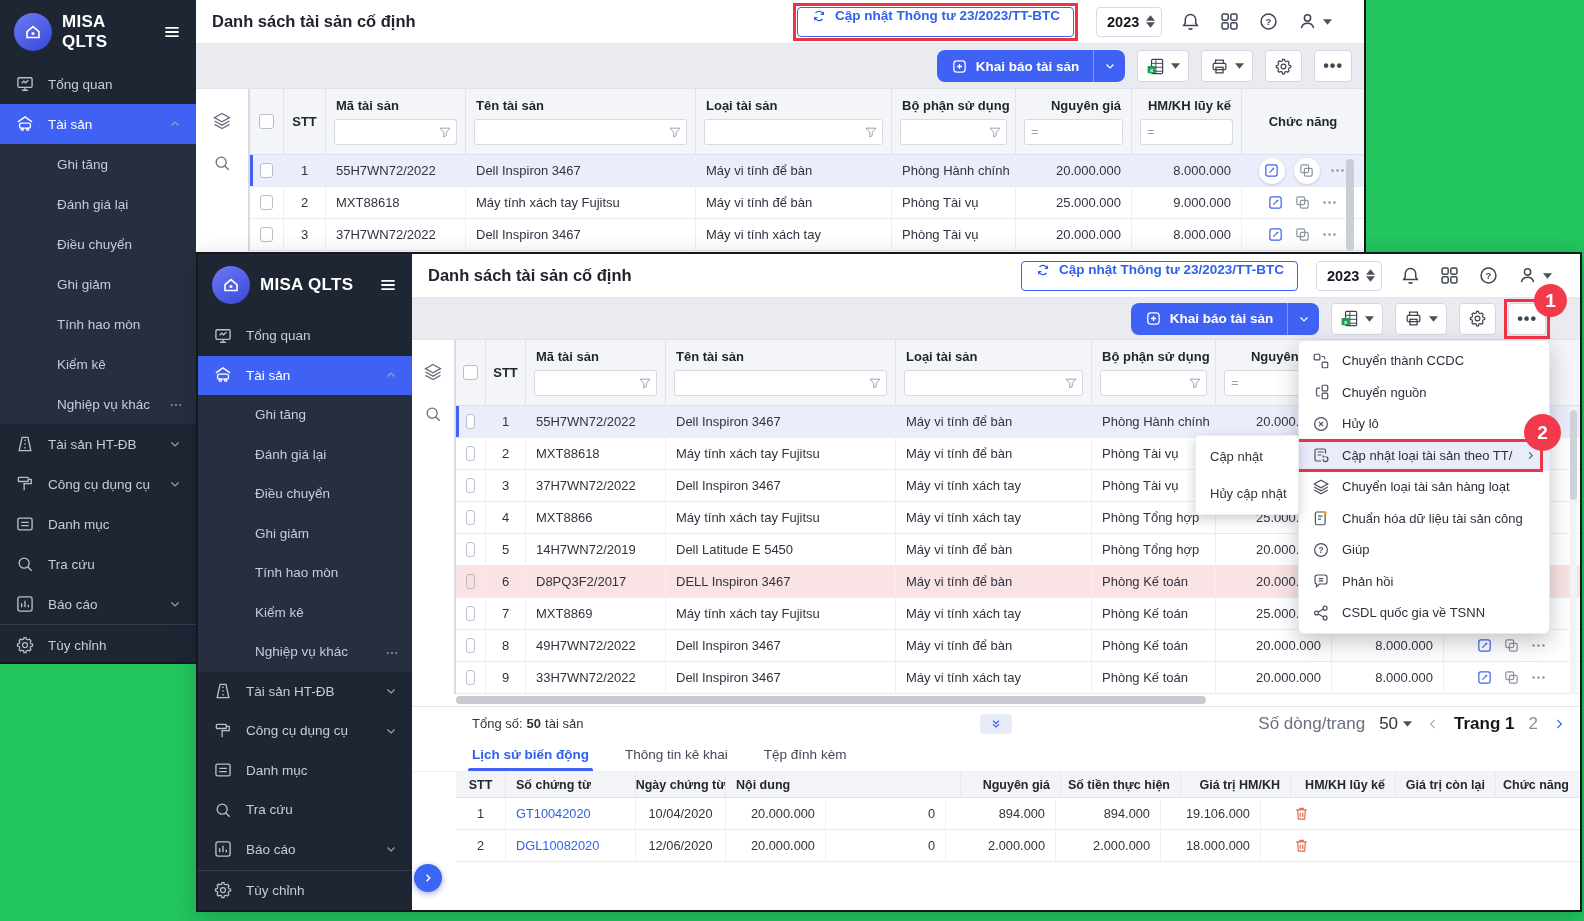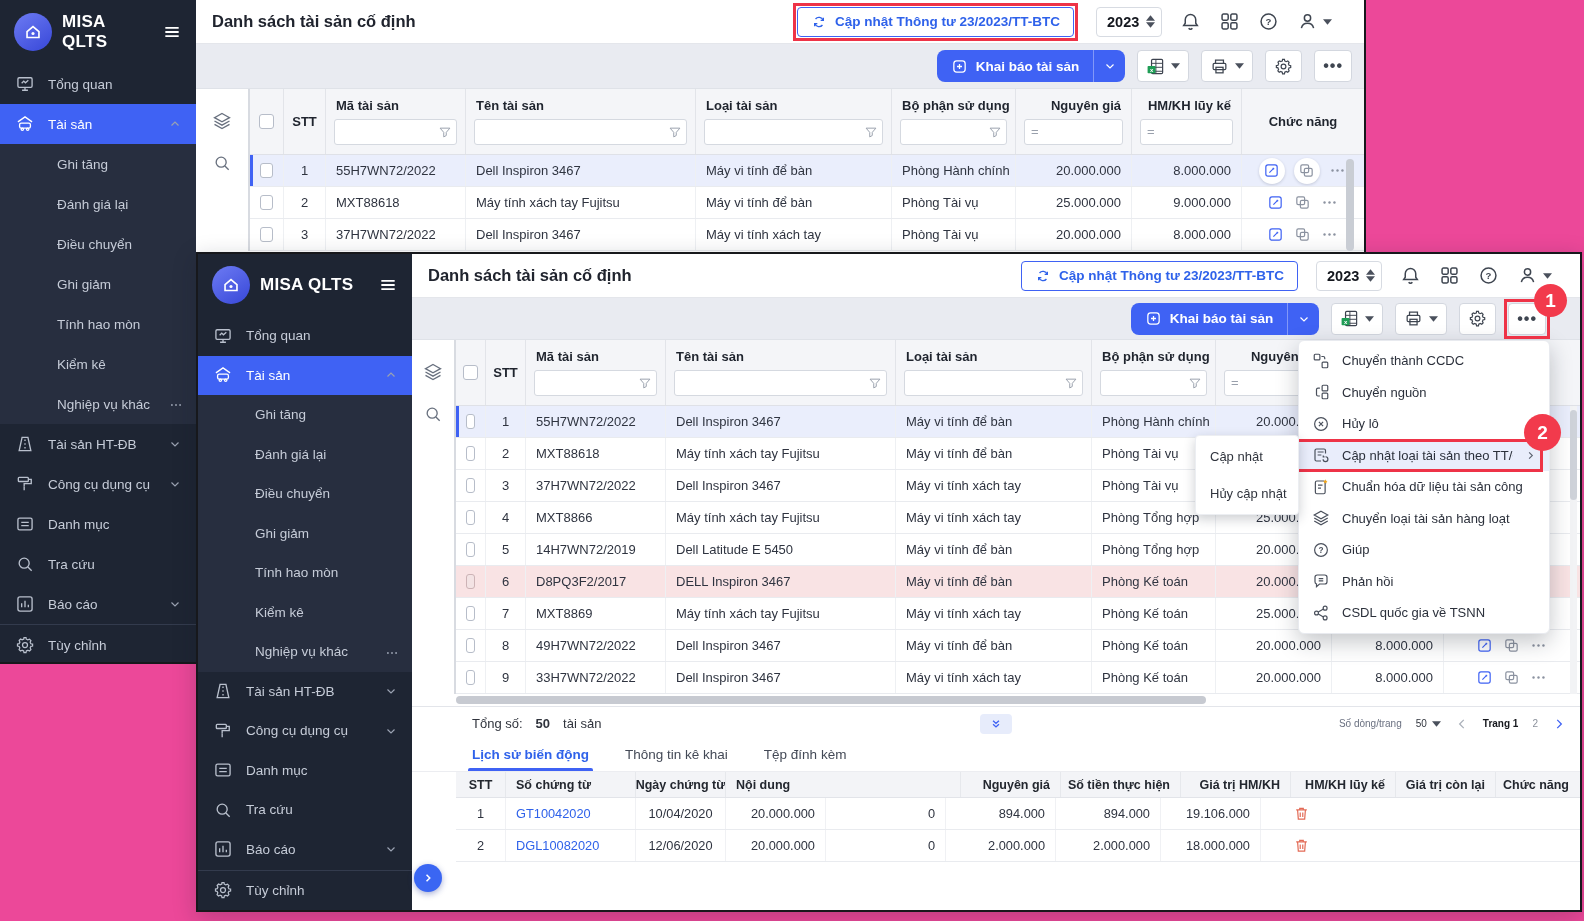--- a/index.html
+++ b/index.html
@@ -3,21 +3,21 @@
 <meta charset="utf-8">
 <style>
   :root{
     --navy:#1e2533; --navy2:#272e3f; --blue:#3f62f4; --blue-txt:#2f62ea;
     --red:#ee3347; --line:#e4e6eb; --headbg:#f4f5f8; --tbarbg:#e9ebf1;
     --sel:#eaeefc; --pink:#f9e3e4; --txt:#2b3039; --muted:#6b7280;
     --border-dark:#17181c;
   }
   *{box-sizing:border-box;margin:0;padding:0}
   body{font-family:"Liberation Sans","DejaVu Sans",sans-serif;background:#fff}
-  .canvas{position:relative;width:1584px;height:921px;background:#ec4899;overflow:hidden}
+  .canvas{position:relative;width:1584px;height:921px;background:#22c55e;overflow:hidden}
   .shot{position:absolute;background:#fff}
   .s1{left:0;top:0;width:1366px;height:664px;border-right:2px solid var(--border-dark);border-bottom:2px solid var(--border-dark);display:flex}
   .s2{left:196px;top:252px;width:1386px;height:660px;border:2px solid var(--border-dark);display:flex;box-shadow:0 6px 22px rgba(20,24,35,.22)}
   
   .sidebar{background:var(--navy);color:#c6ccd8;display:flex;flex-direction:column;flex:none;height:100%}
   .s1 .sidebar{width:196px}
   .s2 .sidebar{width:214px}
   .logo-row{display:flex;align-items:center;gap:10px;padding:0 14px;flex:none}
   .s1 .logo-row{height:64px}.s2 .logo-row{height:62px}
   .logo-circle{width:38px;height:38px;border-radius:50%;background:linear-gradient(145deg,#6d7bf3,#3747d8);display:flex;align-items:center;justify-content:center;flex:none}
@@ -34,21 +34,21 @@
   .nav-spacer{flex:1}
   .nav-divider{border-top:1px solid #333b4d;flex:none}
   
   .main{flex:1;display:flex;flex-direction:column;position:relative;min-width:0;background:#fff}
   .hdr{height:44px;display:flex;align-items:center;padding:0 16px;border-bottom:1px solid var(--line);flex:none;background:#fff}
   .page-title{font-size:16.5px;font-weight:bold;color:#20242e;flex:1;white-space:nowrap}
   .hdr-right{display:flex;align-items:center;gap:18px;flex:none}
   .s1 .hdr-right{padding-right:16px}
   .s2 .hdr-right{padding-right:12px}
   .red-wrap{border:3px solid var(--red);padding:1px;flex:none}
-  .update-btn{display:flex;align-items:center;gap:8px;height:30px;padding:0 13px;border:1.5px solid var(--blue);border-radius:4px;background:#fff;color:var(--blue-txt);font-size:13.5px;font-weight:bold;white-space:nowrap;cursor:pointer;font-family:inherit}
+  .update-btn{display:flex;gap:8px;height:30px;padding:0 13px;border:1.5px solid var(--blue);border-radius:4px;background:#fff;color:var(--blue-txt);font-size:13.5px;font-weight:bold;white-space:nowrap;cursor:pointer;font-family:inherit}
   .year-box{display:flex;align-items:center;height:30px;width:66px;border:1px solid #d7dbe2;border-radius:4px;padding:0 6px 0 10px;gap:6px;cursor:pointer}
   .year-val{font-size:14.5px;font-weight:bold;color:#14171e;flex:1}
   .spinner{display:flex;flex-direction:column;gap:1px}
   .hico{width:21px;height:21px;color:#3e4550;cursor:pointer}
   .user-wrap{display:flex;align-items:center;gap:5px;cursor:pointer}
   
   .tbar{background:var(--tbarbg);display:flex;align-items:center;justify-content:flex-end;gap:12px;flex:none;border-bottom:1px solid #dfe2e8}
   .s1 .tbar{height:45px;padding-right:12px}
   .s2 .tbar{height:42px;padding-right:34px}
   .declare-group{display:flex;height:32px;border-radius:8px;overflow:hidden;flex:none;cursor:pointer}
@@ -99,24 +99,24 @@
   .aico.edit{color:var(--blue)}
   .icirc{width:26px;height:26px;border-radius:50%;background:#fff;display:flex;align-items:center;justify-content:center;box-shadow:0 1px 3px rgba(30,40,60,.18)}
   .sum-row{display:flex;height:28px;border-bottom:1px solid #e9ebef;background:#fff}
   .sum-row .cell{font-weight:bold;font-size:13px;color:#20242e}
   .vscroll{position:absolute;border-radius:4px;background:#c9cdd4;z-index:5}
   .vtrack{position:absolute;background:#f2f3f5;z-index:4}
   
   .hscroll-zone{height:12px;position:relative;flex:none}
   .hthumb{position:absolute;left:44px;top:2px;height:8px;width:750px;background:#c7cad1;border-radius:4px;cursor:pointer}
   .footer-bar{height:34px;border-top:1px solid #e3e5ea;display:flex;align-items:center;padding:0 14px 0 60px;flex:none;position:relative;background:#fff}
-  .total-txt{font-size:13px;color:#30343d;display:flex;gap:13px;align-items:flex-end}
+  .total-txt{font-size:13px;color:#30343d;display:flex;gap:4px;align-items:flex-end}
   .total-txt b{font-weight:bold}
   .collapse-btn{position:absolute;left:50%;transform:translateX(-50%);top:7px;width:32px;height:20px;background:#e7ecfb;border-radius:4px;display:flex;align-items:center;justify-content:center;cursor:pointer;color:#3f62f4}
-  .pager{margin-left:auto;display:flex;align-items:center;gap:14px;font-size:10px;color:#6a7080}
+  .pager{margin-left:auto;display:flex;align-items:center;gap:14px;font-size:17px;color:#6a7080}
   .rpp-val{display:flex;align-items:center;gap:5px;color:#30343d;cursor:pointer}
   .pchev{width:14px;height:14px;cursor:pointer}
   .pchev.dis{color:#aab0ba}
   .pchev.on{color:var(--blue)}
   .pg-cur{font-weight:bold;color:#16181d}
   .pg-next{color:#8a909b;cursor:pointer}
   .tabs-row{height:32px;display:flex;align-items:flex-end;gap:36px;padding:0 0 0 60px;border-bottom:1px solid #ecedf1;flex:none;background:#fff}
   .tab{font-size:13.5px;color:#434956;padding-bottom:9px;position:relative;cursor:pointer;white-space:nowrap}
   .tab.active{color:var(--blue-txt);font-weight:bold}
   .tab.active::after{content:"";position:absolute;left:-4px;right:-4px;bottom:0;height:3px;background:var(--blue);border-radius:2px 2px 0 0}
@@ -1234,35 +1234,35 @@
         <span class="mi-chev">
             <svg width="11" height="11" viewBox="0 0 24 24" fill="none" stroke="currentColor" stroke-width="2.4">
               <path d="M9 5l7 7-7 7"></path>
             </svg>
           </span>
         <span class="annot-box" style="left:-3px;top:-1px;right:6px;bottom:-1px"></span>
       </div>
       <div class="menu-item">
         <span class="mico">
             <svg width="18" height="18" viewBox="0 0 24 24" fill="none" stroke="currentColor" stroke-width="1.6">
+              <path d="M12 3 21 8l-9 5-9-5z"></path>
+              <path d="M3 12l9 5 9-5M3 16l9 5 9-5"></path>
+            </svg>
+          </span>
+        <span class="mlbl">Chuyển loại tài sản hàng loạt</span>
+      </div>
+      <div class="menu-item">
+        <span class="mico">
+            <svg width="18" height="18" viewBox="0 0 24 24" fill="none" stroke="currentColor" stroke-width="1.6">
               <rect x="4.5" y="4" width="13" height="17" rx="2"></rect>
               <path d="M8 9.5h6M8 13.5h4"></path>
               <path d="M17.8 1.8l.9 1.8 2 .3-1.4 1.4.3 2-1.8-1-1.8 1 .3-2-1.4-1.4 2-.3z" fill="#f2a71b" stroke="none"></path>
             </svg>
           </span>
         <span class="mlbl">Chuẩn hóa dữ liệu tài sản công</span>
-      </div>
-      <div class="menu-item">
-        <span class="mico">
-            <svg width="18" height="18" viewBox="0 0 24 24" fill="none" stroke="currentColor" stroke-width="1.6">
-              <path d="M12 3 21 8l-9 5-9-5z"></path>
-              <path d="M3 12l9 5 9-5M3 16l9 5 9-5"></path>
-            </svg>
-          </span>
-        <span class="mlbl">Chuyển loại tài sản hàng loạt</span>
       </div>
       <div class="menu-item">
         <span class="mico">
             <svg width="18" height="18" viewBox="0 0 24 24" fill="none" stroke="currentColor" stroke-width="1.6">
               <circle cx="12" cy="12" r="8.5"></circle>
               <text x="12" y="16" text-anchor="middle" font-size="11" fill="currentColor" stroke="none" font-family="Liberation Sans, sans-serif" font-weight="bold">?</text>
             </svg>
           </span>
         <span class="mlbl">Giúp</span>
       </div>

